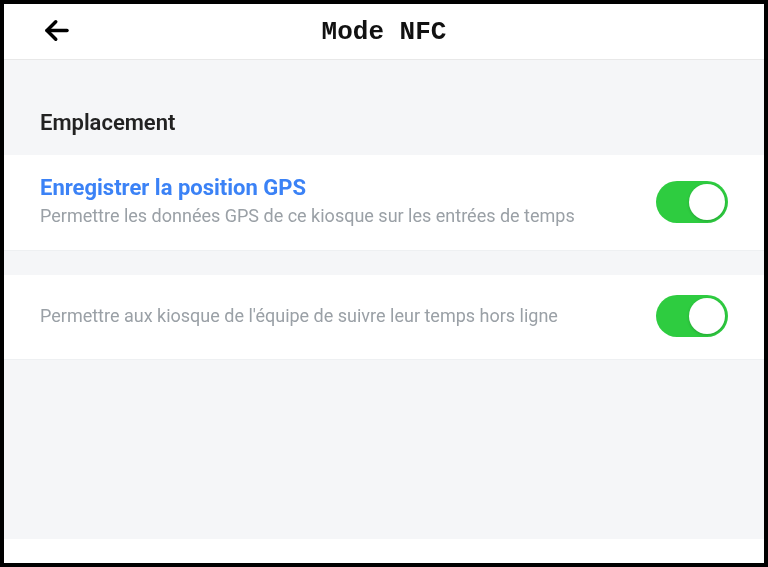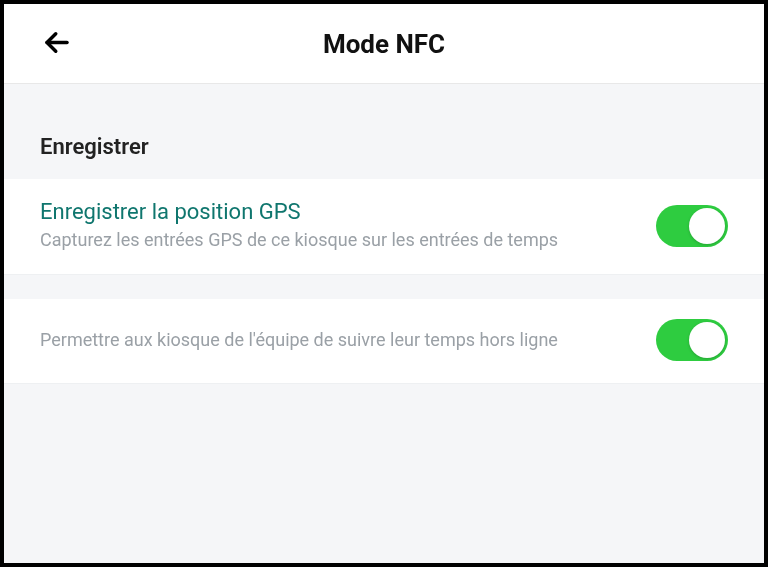--- a/index.html
+++ b/index.html
@@ -7,24 +7,25 @@
     width: 768px;
     height: 567px;
     font-family: -apple-system, BlinkMacSystemFont, "Segoe UI", Roboto, Helvetica, Arial, sans-serif;
     background: #fff;
     border: 4px solid #000;
     overflow: hidden;
   }
   .header {
     display: flex;
     align-items: center;
-    height: 80px;
+    height: 56px;
     background: #fff;
     position: relative;
     border-bottom: 1px solid #e8e8e8;
+    font-family: Liberation Mono, monospace;
   }
   .back-btn {
     position: absolute;
     left: 30px;
     top: 50%;
     transform: translateY(-50%);
     background: none;
     border: none;
     cursor: pointer;
     padding: 8px;
@@ -54,22 +55,22 @@
     gap: 20px;
     border-bottom: 1px solid #eef0f2;
     margin-bottom: 24px;
   }
   .row-text {
     flex: 1;
     min-width: 0;
   }
   .row-title {
     font-size: 22px;
-    color: #0f766e;
-    font-weight: 400;
+    color: #3b82f6;
+    font-weight: 700;
     margin-bottom: 4px;
   }
   .row-desc {
     font-size: 18px;
     color: #9aa0a6;
     line-height: 1.35;
     max-width: 540px;
   }
   .toggle {
     width: 72px;
@@ -104,26 +105,26 @@
       <svg width="30" height="30" viewBox="0 0 24 24" fill="none" stroke="#000" stroke-width="2.8" stroke-linecap="round" stroke-linejoin="round">
         <line x1="20" y1="12" x2="4" y2="12"></line>
         <polyline points="11 5 4 12 11 19"></polyline>
       </svg>
     </span>
   </button>
   <h1 class="header-title">Mode NFC</h1>
 </div>
 
 <div class="content">
-  <div class="section-header">Enregistrer</div>
+  <div class="section-header">Emplacement</div>
 
   <div class="row">
     <div class="row-text">
       <div class="row-title">Enregistrer la position GPS</div>
-      <div class="row-desc">Capturez les entrées GPS de ce kiosque sur les entrées de temps</div>
+      <div class="row-desc">Permettre les données GPS de ce kiosque sur les entrées de temps</div>
     </div>
     <div class="toggle on">
       <div class="toggle-knob"></div>
     </div>
   </div>
 
   <div class="row">
     <div class="row-text">
       <div class="row-desc">Permettre aux kiosque de l'équipe de suivre leur temps hors ligne</div>
     </div>

